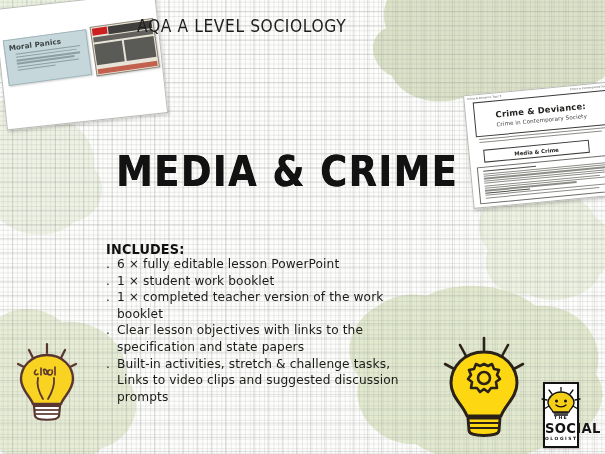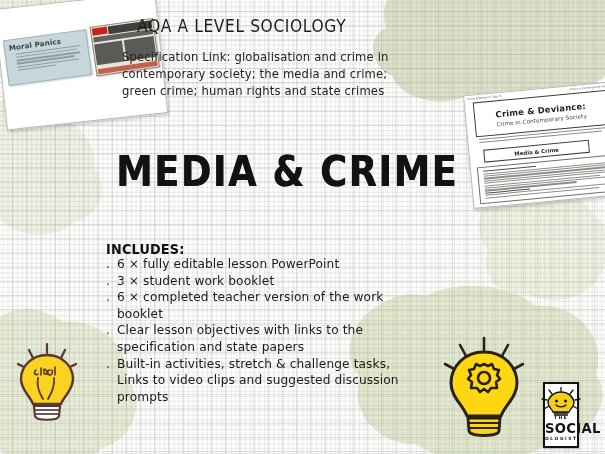--- a/index.html
+++ b/index.html
@@ -352,36 +352,35 @@
       <div class="line linek" style="width:86%"></div>
       <div class="line linek" style="width:58%"></div>
       <div class="line linek" style="width:80%"></div>
       <div class="line linek" style="width:84%"></div>
       <div class="line linek" style="width:40%"></div>
       <div class="line linek" style="width:90%"></div>
     </div>
   </div>
 
   <div class="hdr">AQA A LEVEL SOCIOLOGY</div>
-  <div class="speclink">Specification Link: globalisation and crime in contemporary society; the media and crime; green crime; human rights and state crimes</div>
   <div class="bigtitle">MEDIA &amp; CRIME</div>
 
   <div class="includes">INCLUDES:</div>
   <div class="bullets">
     <div class="li">
       <span class="dot">.</span>
       <span class="txt">6 × fully editable lesson PowerPoint</span>
     </div>
     <div class="li">
       <span class="dot">.</span>
-      <span class="txt">3 × student work booklet</span>
+      <span class="txt">1 × student work booklet</span>
     </div>
     <div class="li">
       <span class="dot">.</span>
-      <span class="txt">6 × completed teacher version of the work booklet</span>
+      <span class="txt">1 × completed teacher version of the work booklet</span>
     </div>
     <div class="li">
       <span class="dot">.</span>
       <span class="txt">Clear lesson objectives with links to the specification and state papers</span>
     </div>
     <div class="li">
       <span class="dot">.</span>
       <span class="txt">Built-in activities, stretch &amp; challenge tasks, Links to video clips and suggested discussion prompts</span>
     </div>
   </div>

